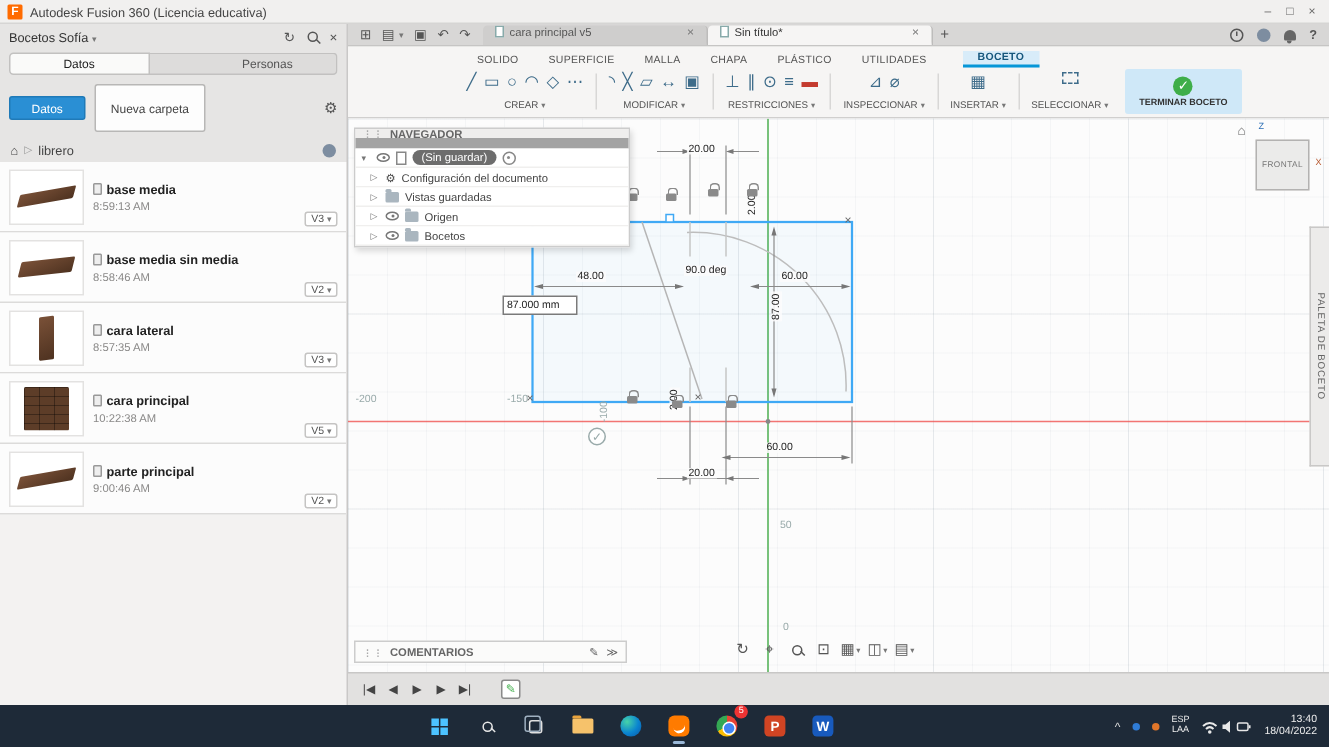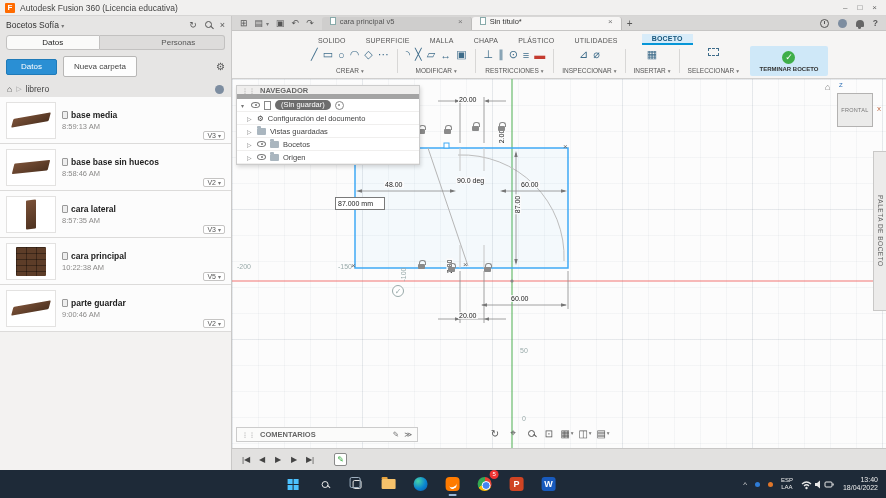--- a/index.html
+++ b/index.html
@@ -20,21 +20,21 @@
   .datapanel{width:232px;flex:none;background:#e6e5e4;border-right:1px solid #c9c8c7;display:flex;flex-direction:column;overflow:hidden;}
   .dp-userrow{height:17px;display:flex;align-items:center;padding:0 6px;gap:4px;font-size:8.5px;color:#333;}
   .dp-ur-icons{margin-left:auto;display:flex;gap:8px;align-items:center;color:#555;font-size:9px;}
   .dp-tabs{display:flex;padding:2px 6px;gap:0;}
   .dp-tab{flex:1;height:15px;display:flex;align-items:center;justify-content:center;font-size:8px;border:1px solid #c2c1c0;background:#dddcdb;color:#555;}
   .dp-tab.active{background:#fafaf9;color:#222;}
   .dp-tab:first-child{border-radius:3px 0 0 3px;}
   .dp-tab:last-child{border-radius:0 3px 3px 0;border-left:none;padding-left:33px;}
   .dp-actions{display:flex;align-items:center;gap:6px;padding:4px 6px;}
   .btn-upload{background:#2a8fd4;color:#fff;border:1px solid #1f7ab8;border-radius:2px;font-size:8px;height:16px;padding:0 14px;display:flex;align-items:center;}
-  .btn-newfolder{background:#fdfdfd;color:#444;border:1px solid #b8b7b6;border-radius:2px;font-size:8px;height:21px;padding:0 10px;display:flex;align-items:center;}
+  .btn-newfolder{background:#fdfdfd;color:#444;border:1px solid #b8b7b6;border-radius:2px;font-size:8px;height:32px;padding:0 10px;display:flex;align-items:center;}
   .dp-gear{margin-left:auto;font-size:10px;color:#555;}
   .dp-breadcrumb{height:16px;display:flex;align-items:center;gap:4px;padding:0 7px;font-size:8.5px;color:#444;}
   .dp-bc-sep{color:#999;font-size:7px;}
   .dp-bc-right{margin-left:auto;}
   .dp-list{flex:1;background:#f3f2f1;overflow:hidden;}
   .dp-item{position:relative;height:47px;background:#fcfcfc;border-bottom:1px solid #dcdbda;display:flex;align-items:center;gap:6px;padding:4px 6px;}
   .thumb{width:50px;height:37px;background:#fff;border:1px solid #e3e2e1;display:flex;align-items:center;justify-content:center;flex:none;}
   .wood{background:linear-gradient(160deg,#7a5138,#4e3220);border-radius:1px;}
   .th-plank-a .wood{width:38px;height:8px;transform:rotate(-10deg) skewX(-25deg);}
   .th-plank-b .wood{width:36px;height:10px;transform:rotate(-6deg) skewX(-20deg);}
@@ -101,21 +101,21 @@
   .axis-label.rot{transform:rotate(-90deg);}
   .dim-input{position:absolute;left:103px;top:118px;width:50px;height:13px;border:1px solid #7a7a7a;background:#fff;font-size:7px;font-family:"Liberation Sans",sans-serif;color:#222;padding:0 2px;}
   .mini-lock{position:absolute;width:7px;height:9px;}
   .mini-lock::before{content:'';position:absolute;left:1px;top:0;width:5px;height:4px;border:1.2px solid #8a8a8a;border-bottom:none;border-radius:3px 3px 0 0;}
   .mini-lock::after{content:'';position:absolute;left:0;top:4px;width:7px;height:5px;background:#8a8a8a;border-radius:1px;}
   .x-mark{position:absolute;font-size:8px;color:#666;}
   .check-circle{position:absolute;width:12px;height:12px;border:1px solid #9aa;border-radius:50%;color:#9aa;font-size:8px;line-height:11px;text-align:center;background:rgba(255,255,255,.7);}
 
   
   .navigator{position:absolute;left:4px;top:6px;width:184px;background:rgba(250,250,250,.92);border:1px solid #ccc;box-shadow:1px 2px 4px rgba(0,0,0,.15);font-size:7.5px;color:#444;}
-  .nav-header{height:13px;display:flex;align-items:center;gap:4px;padding:0 5px;background:#efeeed;border-bottom:5px solid #a3a3a3;color:#666;font-weight:bold;}
+  .nav-header{height:13px;display:flex;align-items:center;gap:4px;padding:0 5px;background:#efeeed;border-bottom:7px solid #a3a3a3;color:#666;font-weight:bold;}
   .drag-dots{color:#aaa;font-size:6px;letter-spacing:1px;}
   .nav-row{height:13px;display:flex;align-items:center;gap:4px;padding:0 4px;background:#fff;border-bottom:1px solid #f0efee;}
   .nav-row.child{padding-left:10px;}
   .nav-caret{color:#777;font-size:6px;width:6px;}
   .nav-pill{background:#6d6d6d;color:#fff;border-radius:7px;padding:0 6px;line-height:10px;}
   .nav-target{width:9px;height:9px;border:1px solid #888;border-radius:50%;position:relative;}
   .nav-target::after{content:'';position:absolute;left:2.5px;top:2.5px;width:2px;height:2px;background:#888;border-radius:50%;}
   .eye{width:9px;height:6px;border:1px solid #777;border-radius:50%;position:relative;flex:none;}
   .eye::after{content:'';position:absolute;left:2.5px;top:1px;width:2px;height:2px;background:#777;border-radius:50%;}
   .folder-ico{width:9px;height:7px;background:#aab6bf;border-radius:1px;position:relative;flex:none;}
@@ -236,21 +236,21 @@
             </div>
         </div>
 
         <div class="dp-item">
           <div class="thumb th-plank-b">
               <div class="wood"></div>
             </div>
           <div class="dp-item-main">
             <div class="dp-item-name">
                 <span class="doc-ico"></span>
-                <span>base base sin huecos</span>
+                <span>base media sin media</span>
               </div>
             <div class="dp-item-time">8:58:46 AM</div>
           </div>
           <div class="dp-item-ver">
               <span>V2</span>
               <span class="car">▾</span>
             </div>
         </div>
 
 
@@ -290,21 +290,21 @@
 
 
 
         <div class="dp-item">
           <div class="thumb th-plank-a">
               <div class="wood"></div>
             </div>
           <div class="dp-item-main">
             <div class="dp-item-name">
                 <span class="doc-ico"></span>
-                <span>parte guardar</span>
+                <span>parte principal</span>
               </div>
             <div class="dp-item-time">9:00:46 AM</div>
           </div>
           <div class="dp-item-ver">
               <span>V2</span>
               <span class="car">▾</span>
             </div>
         </div>
 
       </div>
@@ -530,27 +530,27 @@
           </div>
           <div class="nav-row child">
             <span class="nav-caret">▷</span>
             <span class="folder-ico"></span>
             <span>Vistas guardadas</span>
           </div>
           <div class="nav-row child">
             <span class="nav-caret">▷</span>
             <span class="eye"></span>
             <span class="folder-ico"></span>
-            <span>Bocetos</span>
+            <span>Origen</span>
           </div>
           <div class="nav-row child">
             <span class="nav-caret">▷</span>
             <span class="eye"></span>
             <span class="folder-ico"></span>
-            <span>Origen</span>
+            <span>Bocetos</span>
           </div>
         </div>
 
         <div class="comments">
           <span class="drag-dots">⋮⋮</span>
           <span>COMENTARIOS</span>
           <span class="right">
             <span>✎</span>
             <span>≫</span>
           </span>

